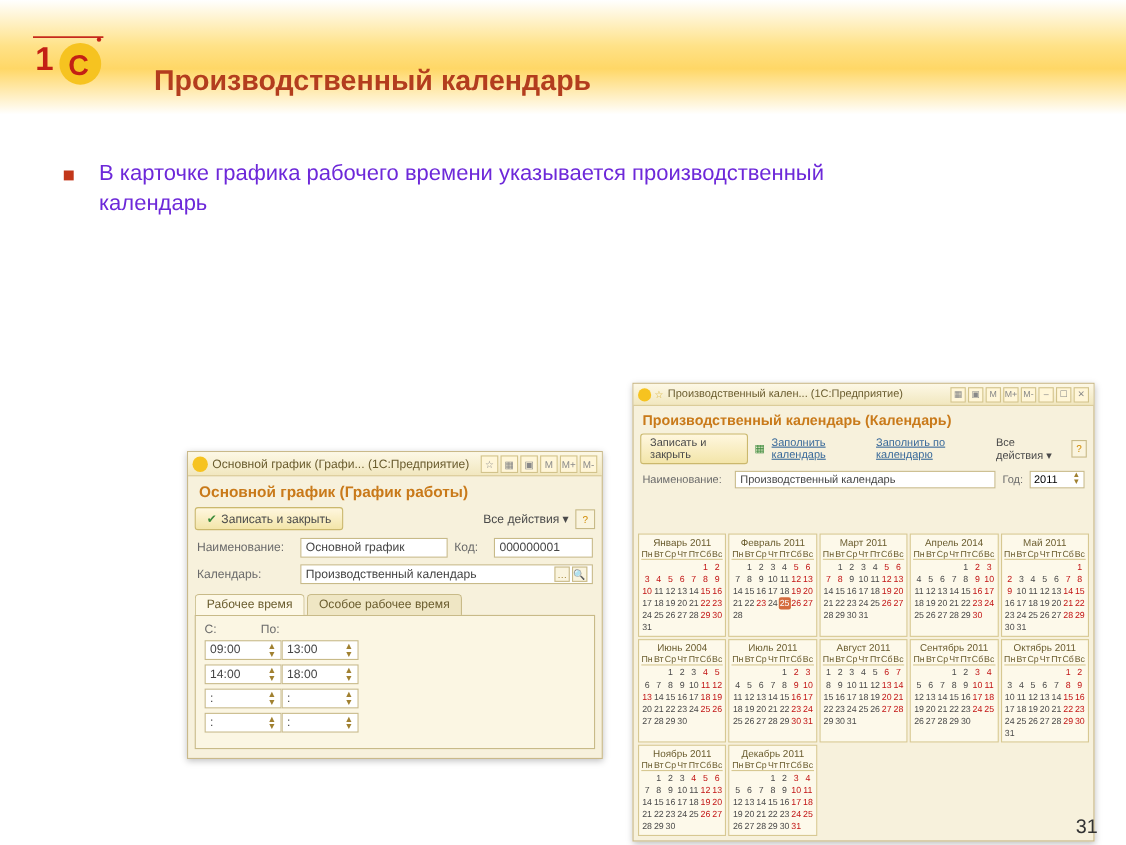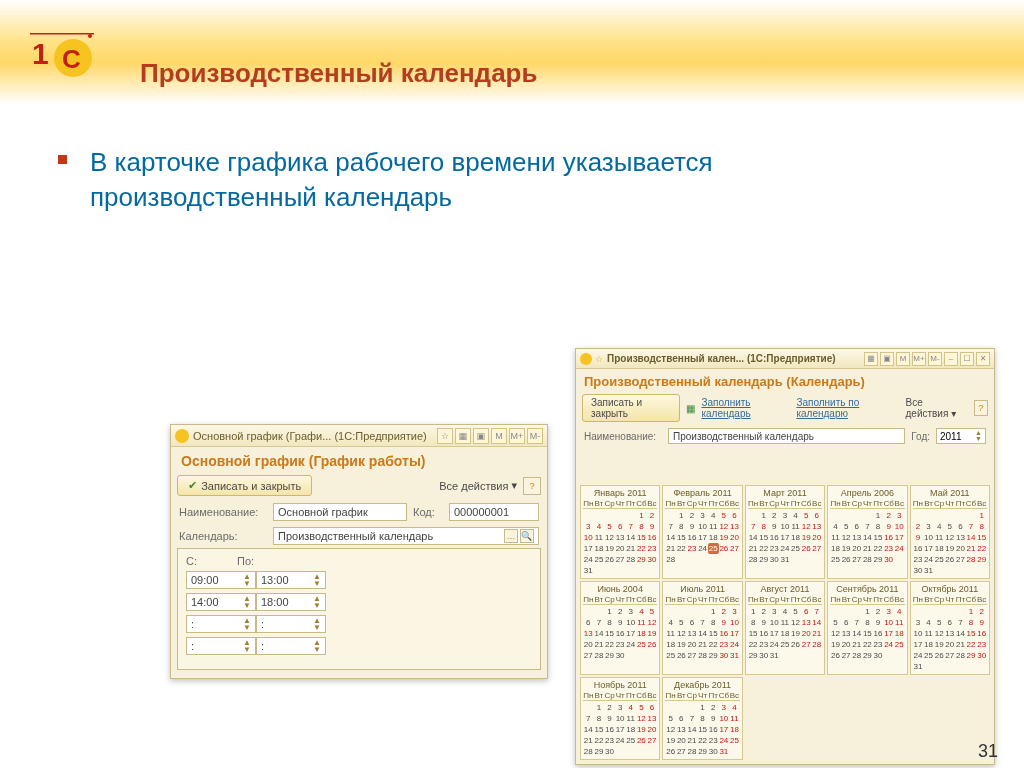--- a/index.html
+++ b/index.html
@@ -37,38 +37,38 @@
   .content {
     position: absolute;
     top: 145px;
     left: 82px;
     width: 700px;
   }
   .bullet {
     position: relative;
     padding-left: 8px;
     margin-bottom: 24px;
-    font-size: 26px;
-    color: #0369a1;
+    font-size: 20px;
+    color: #6d28d9;
     line-height: 1.35;
   }
   .bullet::before {
     content: '';
     position: absolute;
     left: -24px;
     top: 10px;
     width: 9px;
     height: 9px;
     background: #c2361a;
   }
 
   
   .win1 {
     position: absolute;
-    top: 424px;
+    top: 410px;
     left: 170px;
     width: 378px;
     background: #f7f1dc;
     border: 1px solid #c9b98a;
     box-shadow: 0 2px 6px rgba(0,0,0,.25);
     font-size: 11px;
   }
   .wtitle1 {
     display: flex;
     align-items: center;
@@ -154,21 +154,21 @@
     background: #f7f1dc;
     border: 1px solid #c9b98a;
     box-shadow: 0 2px 6px rgba(0,0,0,.25);
     font-size: 9px;
   }
   .wtitle2 {
     display:flex; align-items:center; height:20px; padding:0 4px;
     background: linear-gradient(#fdf8e6,#f1e7bf);
     border-bottom:1px solid #d7c892; color:#6a5c2e;
   }
-  .wtitle2 .caption { flex:1; margin-left:4px; white-space:nowrap; overflow:hidden; font-size:10px;font-weight:bold;}
+  .wtitle2 .caption { flex:1; margin-left:4px; white-space:nowrap; overflow:hidden; font-size:10px;}
   .wtitle2 .tbtn { width:14px; height:14px; margin-left:2px; background:#fff6d8; border:1px solid #d2c38b; font-size:8px; display:flex; align-items:center; justify-content:center; color:#888;}
   .heading2 { padding: 5px 8px 2px; font-size:13px; font-weight:bold; color:#c97a1a;}
   .toolbar2 { display:flex; align-items:center; padding:3px 6px; gap:6px; font-size:10px; color:#4a4a4a;}
   .toolbar2 .link { color:#3a6a9a; text-decoration:underline; }
   .row2 { display:flex; align-items:center; padding:3px 8px; gap:6px;}
   .row2 .lbl { width:78px; font-size:10px;}
   .row2 .fld { height:16px; font-size:10px;}
   .row2 .yearlbl { margin-left:auto; color:#6b6b6b; font-size:10px;}
   .row2 .yearfld { width:50px; height:16px; background:#fff; border:1px solid #c8ba88; font-size:10px; display:flex; align-items:center; justify-content:space-between; padding:0 3px;}
 
@@ -254,20 +254,24 @@
   <div class="row1">
     <span class="lbl">Календарь:</span>
     <div class="fld">
       <span>Производственный календарь</span>
       <span class="btns">
         <span class="mini">…</span>
         <span class="mini" style="color:#c06a1a">🔍</span>
       </span>
     </div>
   </div>
+  <div class="tabs1">
+    <div class="tab1 active">Рабочее время</div>
+    <div class="tab1">Особое рабочее время</div>
+  </div>
   <div class="tabbody">
     <div class="timehdr">
       <span>С:</span>
       <span>По:</span>
     </div>
     <div id="time-rows">
         <div class="timerow">
           <div class="timecell">
             <span>09:00</span>
             <span class="spin">▲<br>▼</span>
@@ -522,21 +526,21 @@
           <span class="mday">28</span>
           <span class="mday">29</span>
           <span class="mday">30</span>
           <span class="mday">31</span>
           <span class="mday"></span>
           <span class="mday"></span>
           <span class="mday"></span>
         </div>
       </div>
       <div class="month">
-        <div class="mtitle">Апрель 2006</div>
+        <div class="mtitle">Апрель 2014</div>
         <div class="mdow">
           <span>Пн</span>
           <span>Вт</span>
           <span>Ср</span>
           <span>Чт</span>
           <span>Пт</span>
           <span>Сб</span>
           <span>Вс</span>
         </div>
         <div class="mweek">

